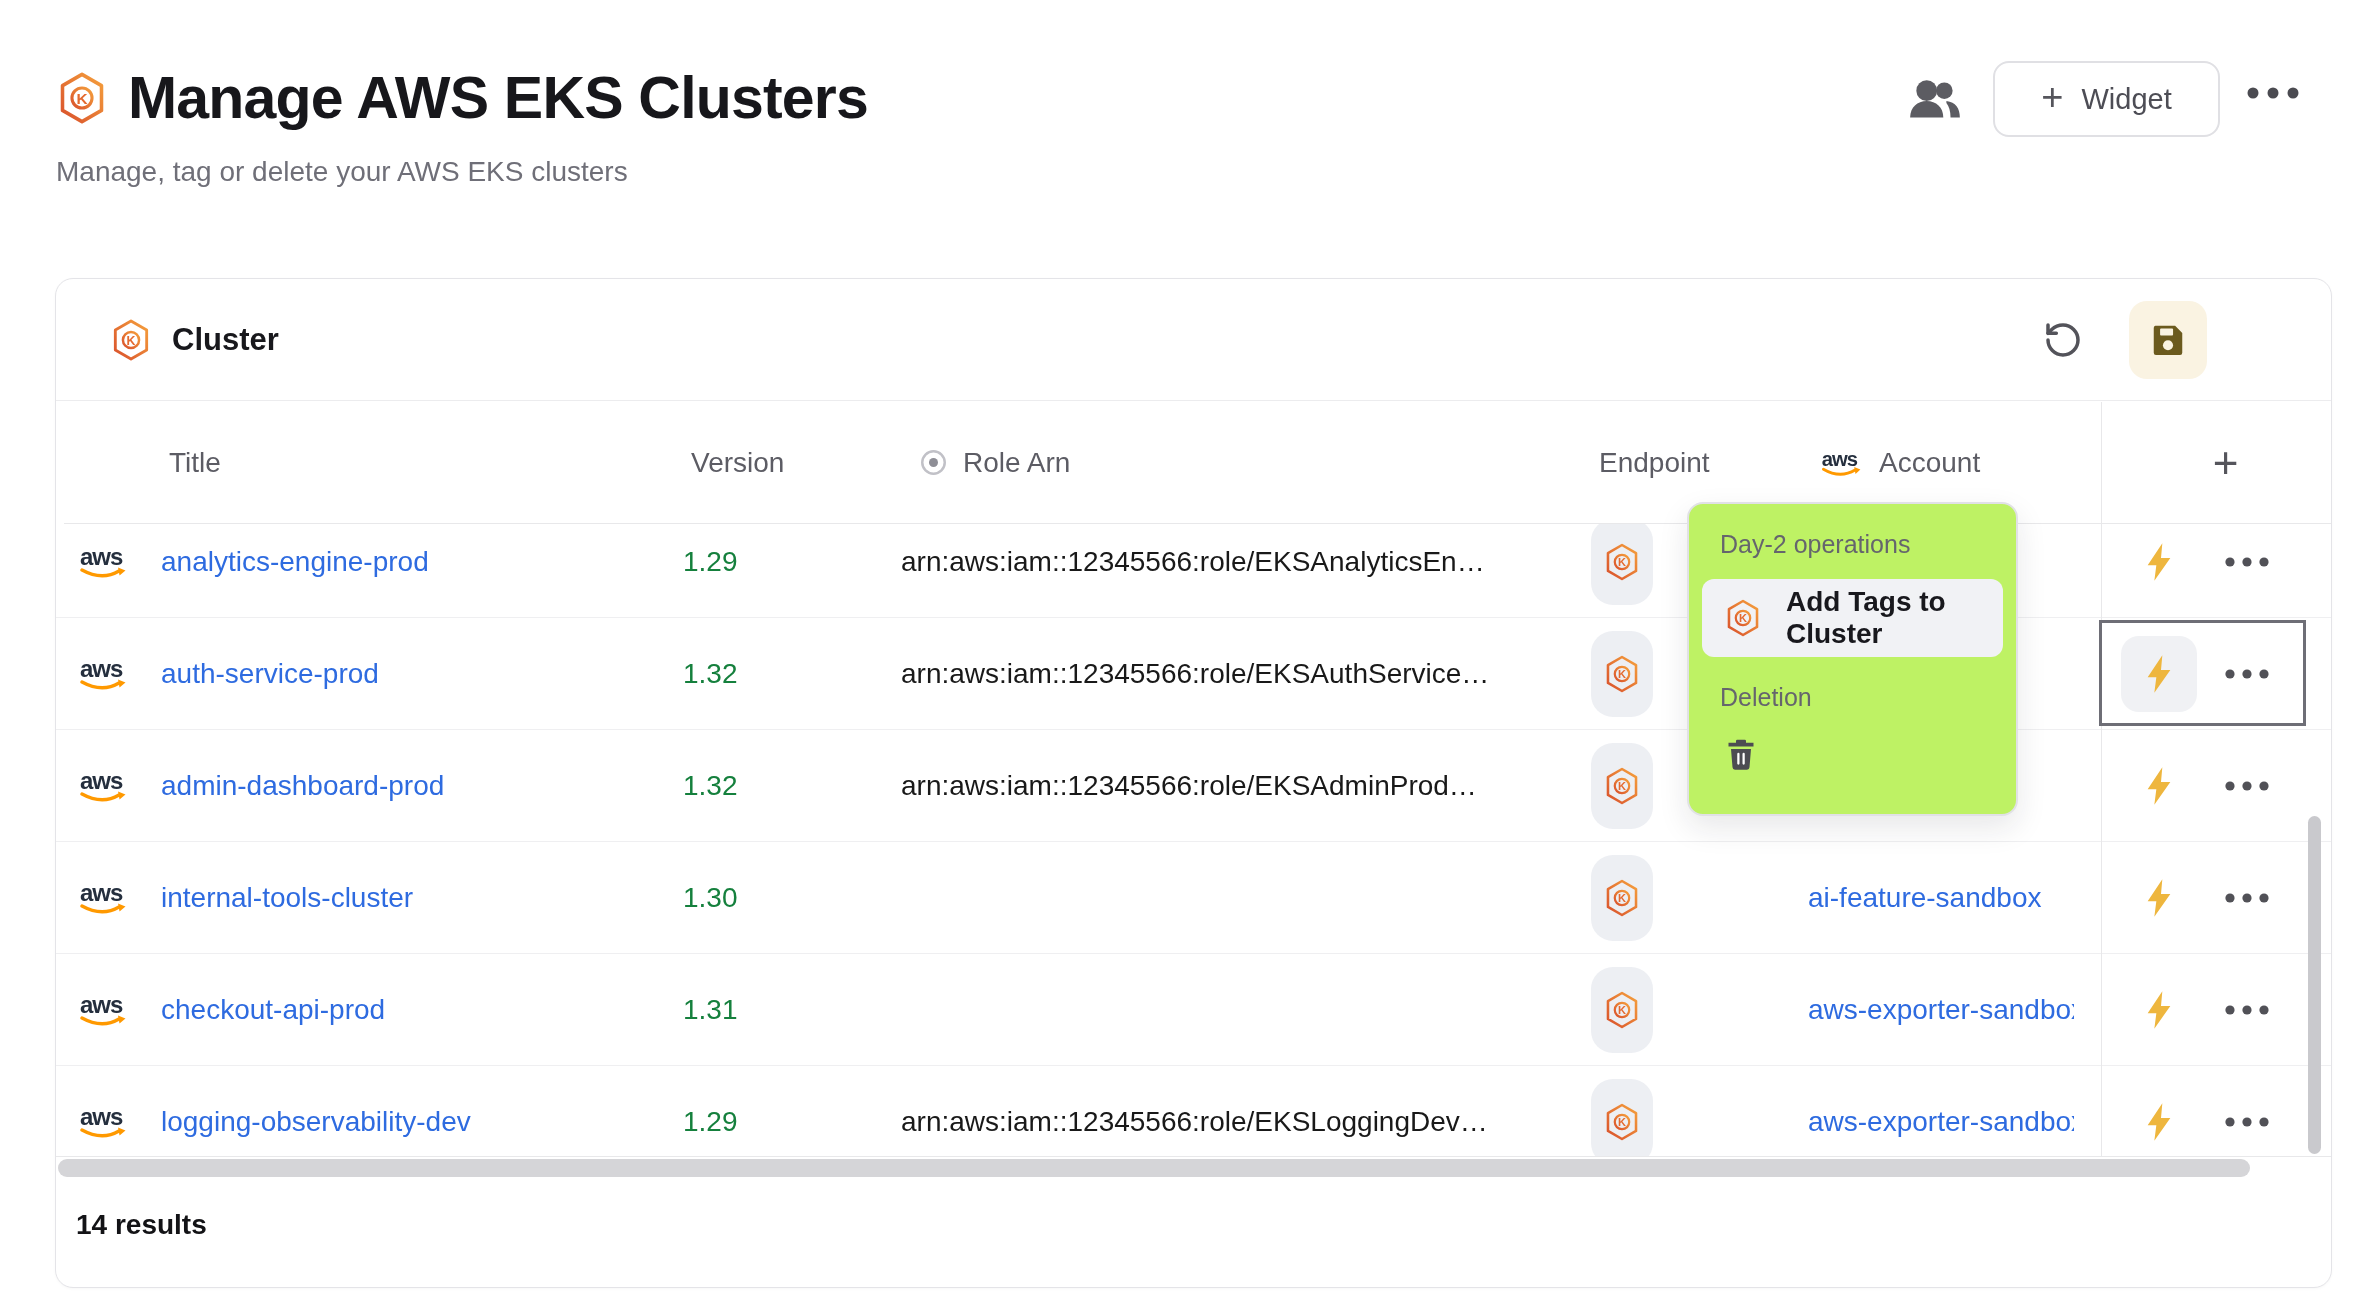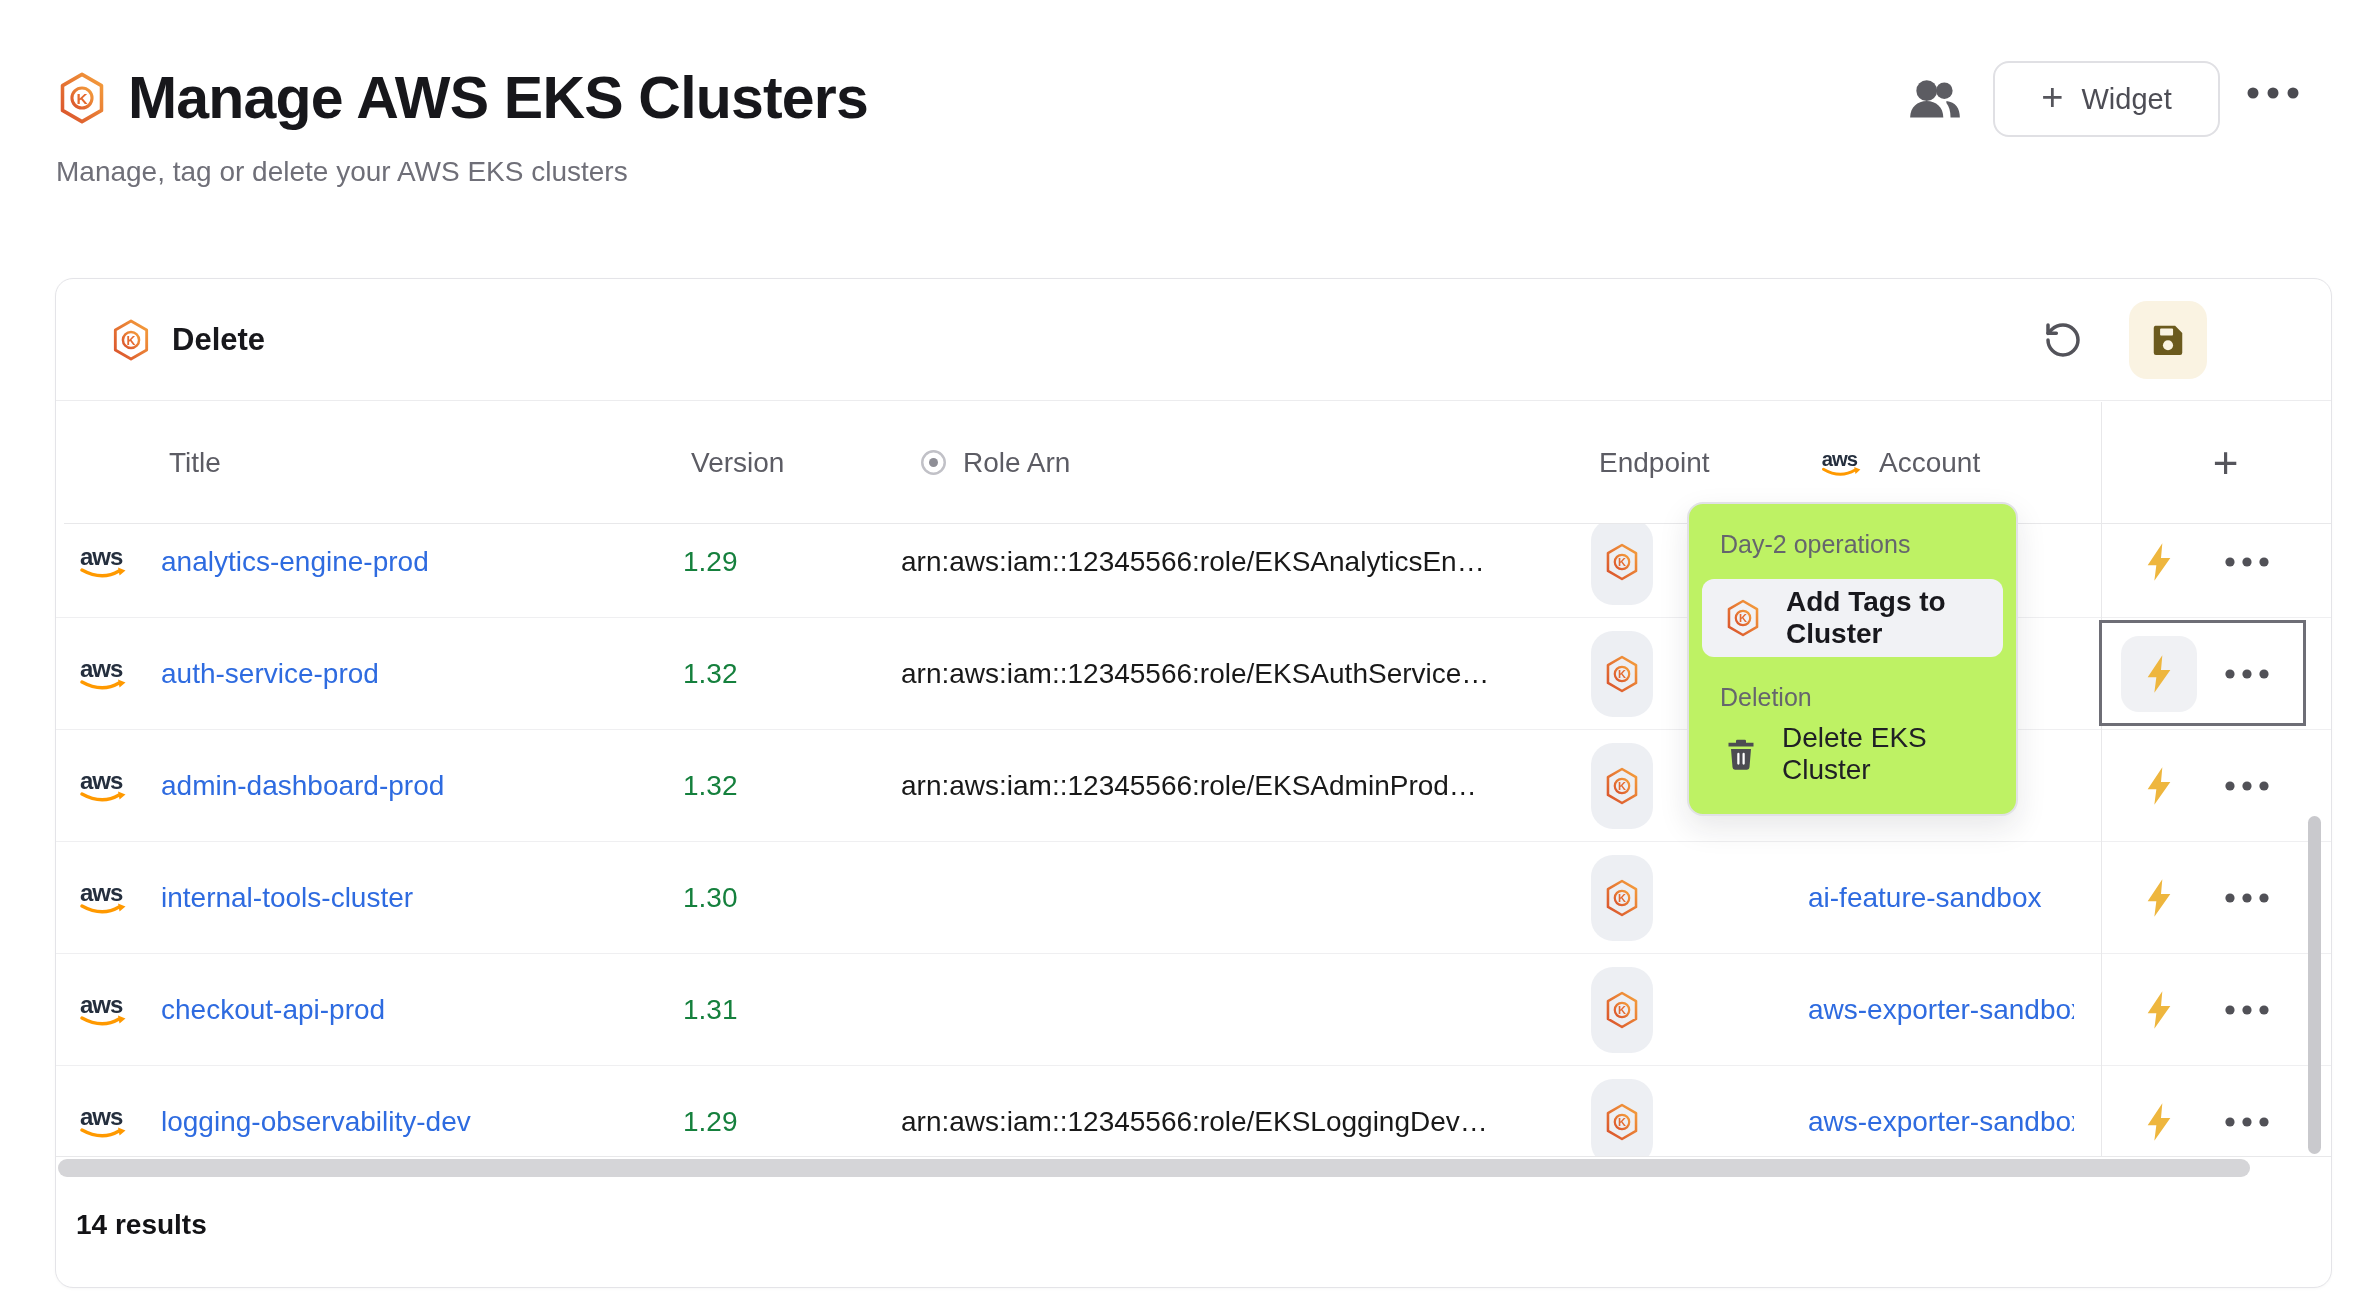--- a/index.html
+++ b/index.html
@@ -140,21 +140,21 @@
 
   <div class="card-header">
     <span>
       <svg width="38" height="42" viewBox="0 0 40 44">
         <path d="M20 2 L36.5 11.5 V32.5 L20 42 L3.5 32.5 V11.5 Z" fill="none" stroke="url(#ekgrad)" stroke-width="3" stroke-linejoin="round"></path>
         <circle cx="20" cy="22" r="8.5" fill="none" stroke="url(#ekgrad)" stroke-width="2.6"></circle>
         <text x="20" y="27" text-anchor="middle" font-size="13" font-weight="700" fill="#e4692f" font-family="Liberation Sans,sans-serif">K</text>
       </svg>
     </span>
     <span class="gap"></span>
-    <span class="card-title">Delete</span>
+    <span class="card-title">Cluster</span>
     <span class="spacer"></span>
     <span class="undo-btn">
       <span>
         <svg width="40" height="40" viewBox="0 0 24 24" fill="none" stroke="#53535a" stroke-width="2.1" stroke-linecap="round" stroke-linejoin="round">
           <path d="M3 12a9 9 0 1 0 9-9 9.75 9.75 0 0 0-6.74 2.74L3 8"></path>
           <path d="M3 3v5h5"></path>
         </svg>
       </span>
     </span>
     <span class="save-btn">
@@ -454,15 +454,14 @@
   <div class="menu-label menu-label-2">Deletion</div>
   <div class="menu-item menu-item-2">
     <span>
       <svg width="30" height="34" viewBox="0 0 24 26">
         <path d="M9 1.5 h6 a1 1 0 0 1 1 1 V4 h6 v3 H2 V4 h6 V2.5 a1 1 0 0 1 1 -1 Z" fill="#4c4c52"></path>
         <path d="M4 9 h16 l-1.2 14.6 a2 2 0 0 1 -2 1.9 H7.2 a2 2 0 0 1 -2 -1.9 Z" fill="#4c4c52"></path>
         <rect x="9" y="12" width="1.8" height="9.5" rx="0.9" fill="#ffffff"></rect>
         <rect x="13.2" y="12" width="1.8" height="9.5" rx="0.9" fill="#ffffff"></rect>
       </svg>
     </span>
-    <span class="menu-item-text">Delete EKS Cluster</span>
   </div>
 </div>
 
 </body></html>

